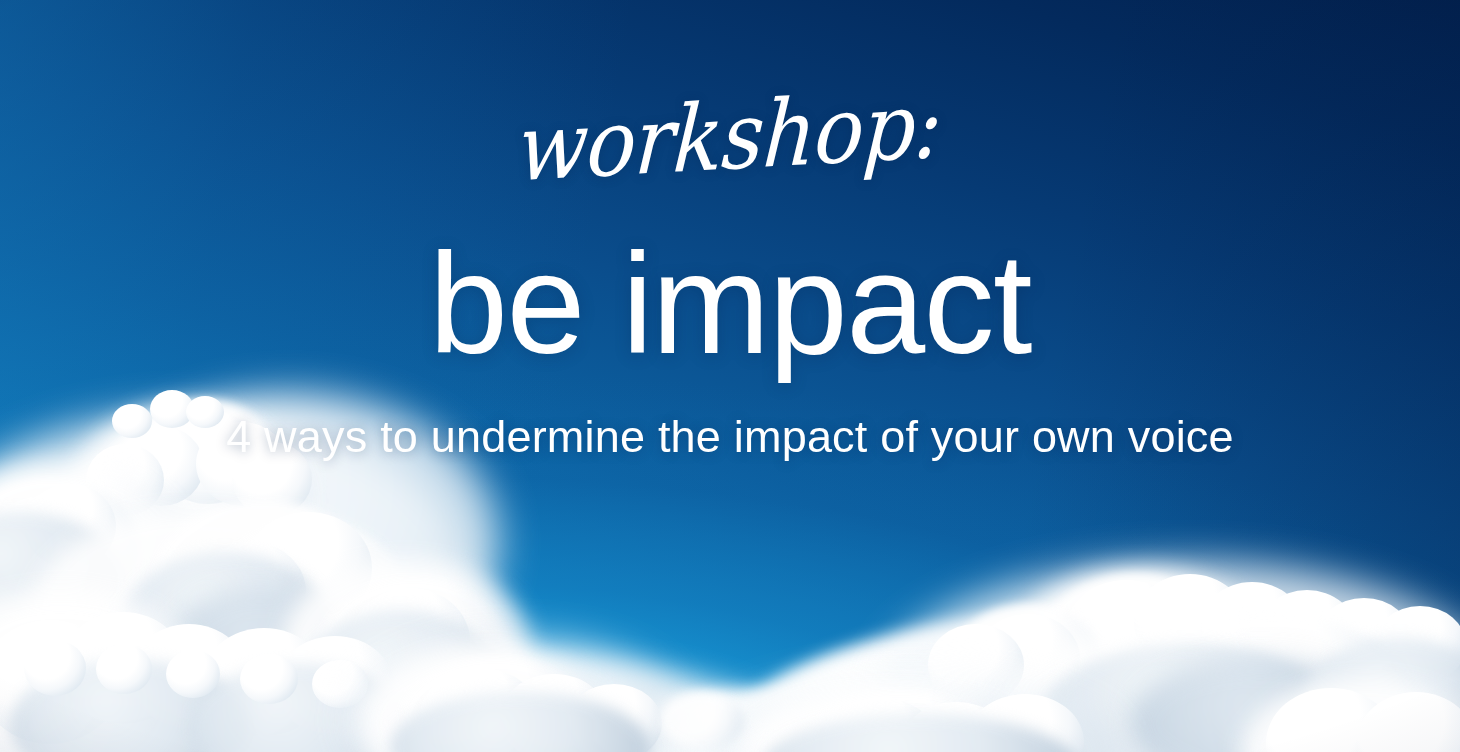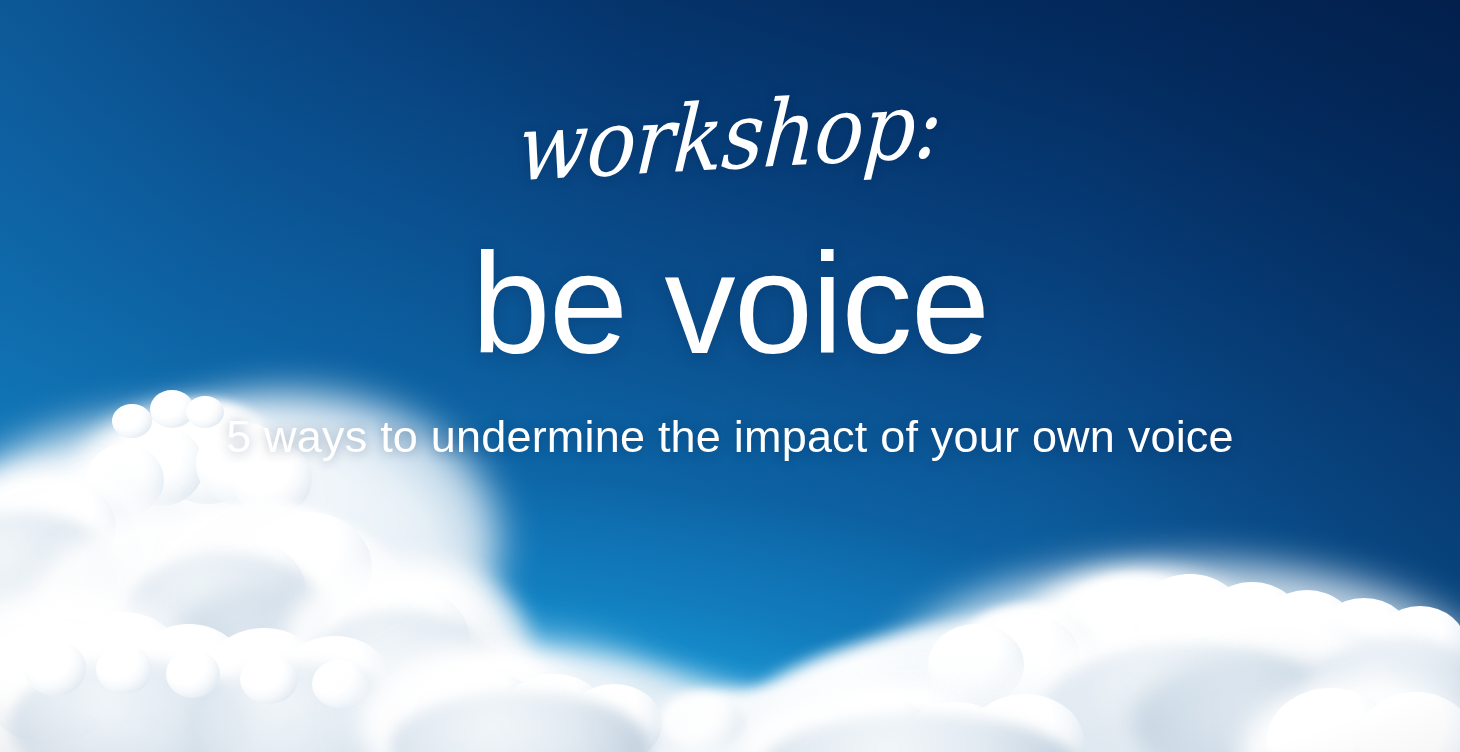--- a/index.html
+++ b/index.html
@@ -267,19 +267,19 @@
   </div>
 
   <div class="sky-vignette"></div>
 
   <div class="type-layer">
 
     <div class="script">
       <span>workshop:</span>
     </div>
 
-    <h1 class="headline">be voice</h1>
-
-    <p class="subhead">5 ways to undermine the impact of your own voice</p>
+    <h1 class="headline">be impact</h1>
+
+    <p class="subhead">4 ways to undermine the impact of your own voice</p>
 
   </div>
 
 </div>
 
 </body></html>

